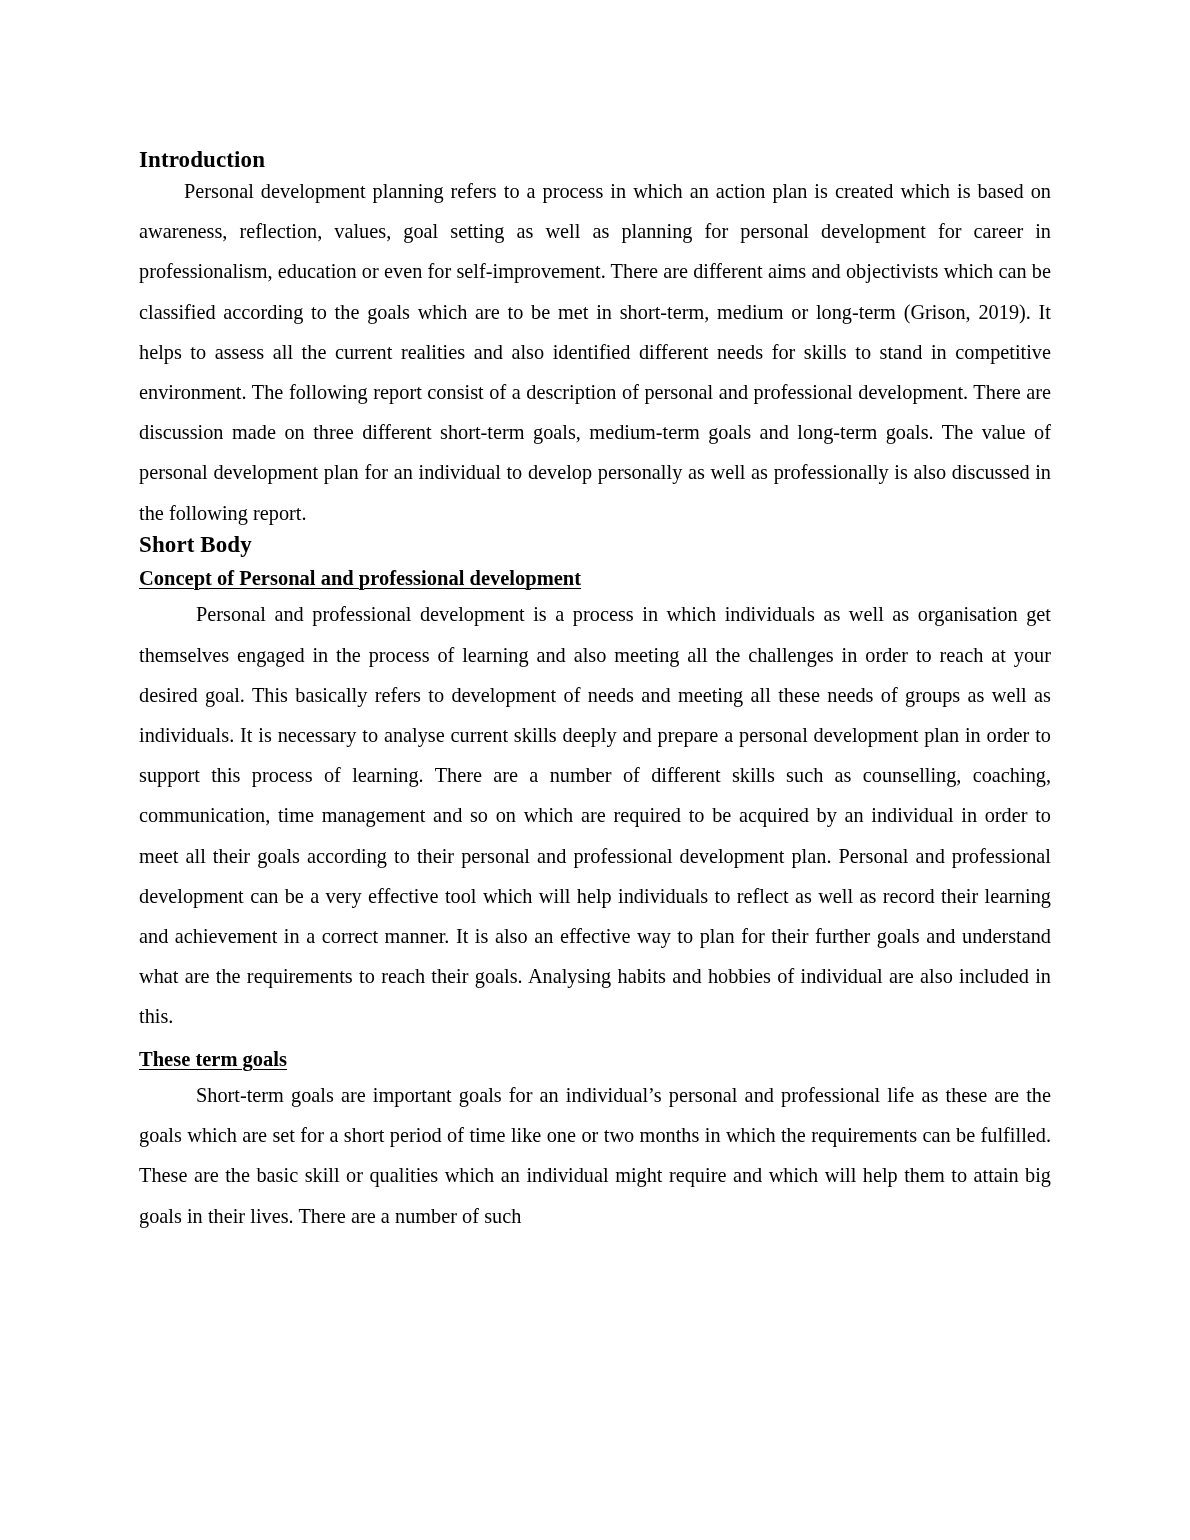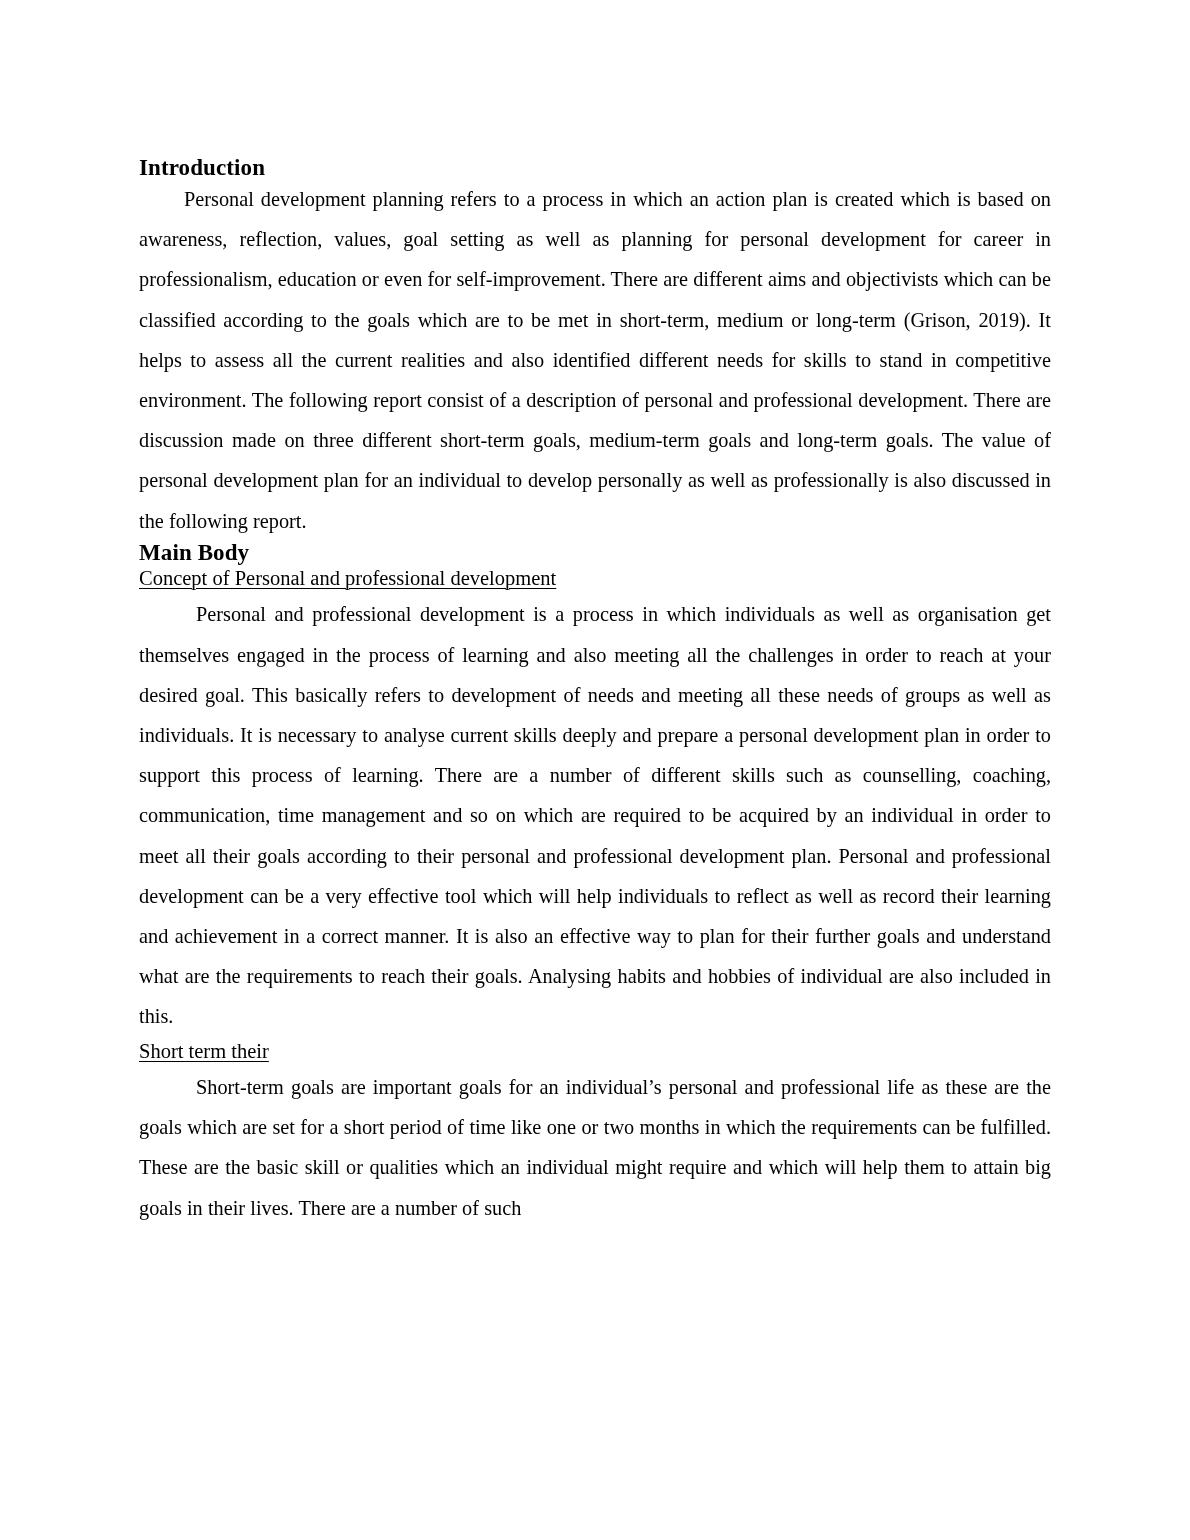--- a/index.html
+++ b/index.html
@@ -18,44 +18,44 @@
   .page {
     position: relative;
     width: 1190px;
     height: 1540px;
     background: #ffffff;
     box-sizing: border-box;
   }
   .content {
     position: absolute;
     left: 139px;
-    top: 156px;
+    top: 148px;
     width: 912px;
   }
   h1.doc-heading {
     font-size: 23px;
     font-weight: bold;
     line-height: 1.0;
     margin: 0 0 0 0;
     padding: 0;
     text-align: left;
     letter-spacing: 0.1px;
   }
   .heading-intro {
     margin-bottom: 20px;
   }
   .heading-main {
     margin-top: 24px;
     margin-bottom: 22px;
   }
   h2.sub-heading {
     font-size: 20.5px;
-    font-weight: normal;
+    font-weight: bold;
     line-height: 1.0;
-    margin: 4px 0 6px 0;
+    margin: 12px 0 6px 0;
     padding: 0;
     text-align: left;
   }
   h2.sub-heading span.ul {
     text-decoration: underline;
     text-underline-offset: 3px;
     text-decoration-thickness: 1px;
   }
   p.body-par {
     font-size: 20.3px;
@@ -76,24 +76,24 @@
 </head>
 <body>
 
 <div class="page">
   <div class="content">
 
     <h1 class="doc-heading heading-intro">Introduction</h1>
 
     <p class="body-par indent-45 gap-after-par-1">Personal development planning refers to a process in which an action plan is created which is based on awareness, reflection, values, goal setting as well as planning for personal development for career in professionalism, education or even for self-improvement. There are different aims and objectivists which can be classified according to the goals which are to be met in short-term, medium or long-term (Grison, 2019). It helps to assess all the current realities and also identified different needs for skills to stand in competitive environment. The following report consist of a description of personal and professional development. There are discussion made on three different short-term goals, medium-term goals and long-term goals. The value of personal development plan for an individual to develop personally as well as professionally is also discussed in the following report.</p>
 
-    <h1 class="doc-heading heading-main">Main Body</h1>
+    <h1 class="doc-heading heading-main">Short Body</h1>
 
     <h2 class="sub-heading"><span class="ul">Concept of Personal and professional development</span></h2>
 
     <p class="body-par indent-57 gap-sub-to-par">Personal and professional development is a process in which individuals as well as organisation get themselves engaged in the process of learning and also meeting all the challenges in order to reach at your desired goal. This basically refers to development of needs and meeting all these needs of groups as well as individuals. It is necessary to analyse current skills deeply and prepare a personal development plan in order to support this process of learning. There are a number of different skills such as counselling, coaching, communication, time management and so on which are required to be acquired by an individual in order to meet all their goals according to their personal and professional development plan. Personal and professional development can be a very effective tool which will help individuals to reflect as well as record their learning and achievement in a correct manner. It is also an effective way to plan for their further goals and understand what are the requirements to reach their goals. Analysing habits and hobbies of individual are also included in this.</p>
 
-    <h2 class="sub-heading gap-before-sub"><span class="ul">Short term their</span></h2>
+    <h2 class="sub-heading gap-before-sub"><span class="ul">These term goals</span></h2>
 
     <p class="body-par indent-57 gap-sub-to-par">Short-term goals are important goals for an individual’s personal and professional life as these are the goals which are set for a short period of time like one or two months in which the requirements can be fulfilled. These are the basic skill or qualities which an individual might require and which will help them to attain big goals in their lives. There are a number of such</p>
 
   </div>
 </div>
 
 </body></html>

